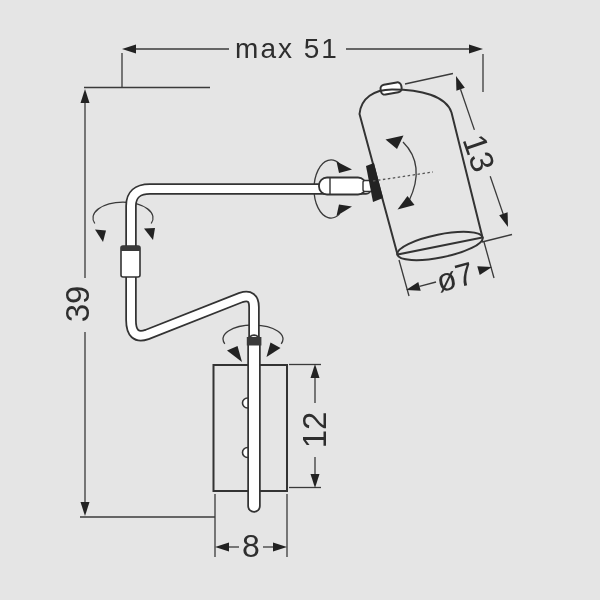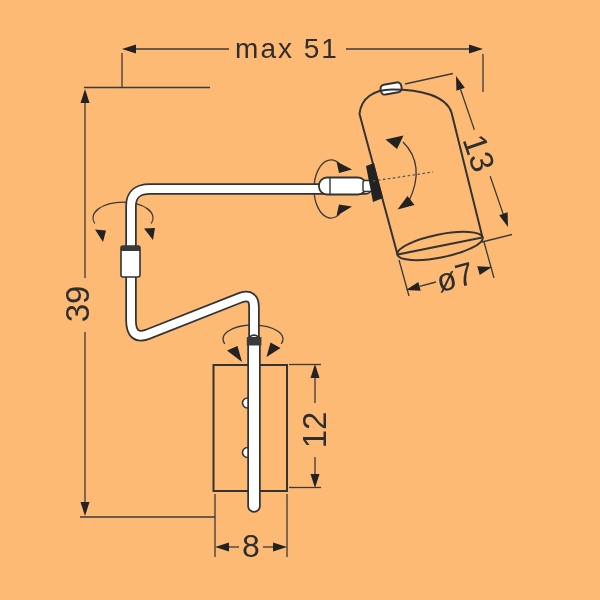--- a/index.html
+++ b/index.html
@@ -1,19 +1,19 @@
 <!DOCTYPE html>
 <html><head>
 <meta charset="utf-8">
 <style>
   html,body{margin:0;padding:0;background:#ffffff;}
   .canvas{
     position:relative;
     width:600px;height:600px;
-    background:#fdba74;
+    background:#e5e5e5;
     font-family:"Liberation Sans", sans-serif;
     overflow:hidden;
   }
   svg{display:block;}
   text{
     fill:#2e2e2e;
     font-family:"Liberation Sans", sans-serif;
   }
   .dim-label{font-size:33px;}
   .dim-label-top{font-size:28px;letter-spacing:2px;}

